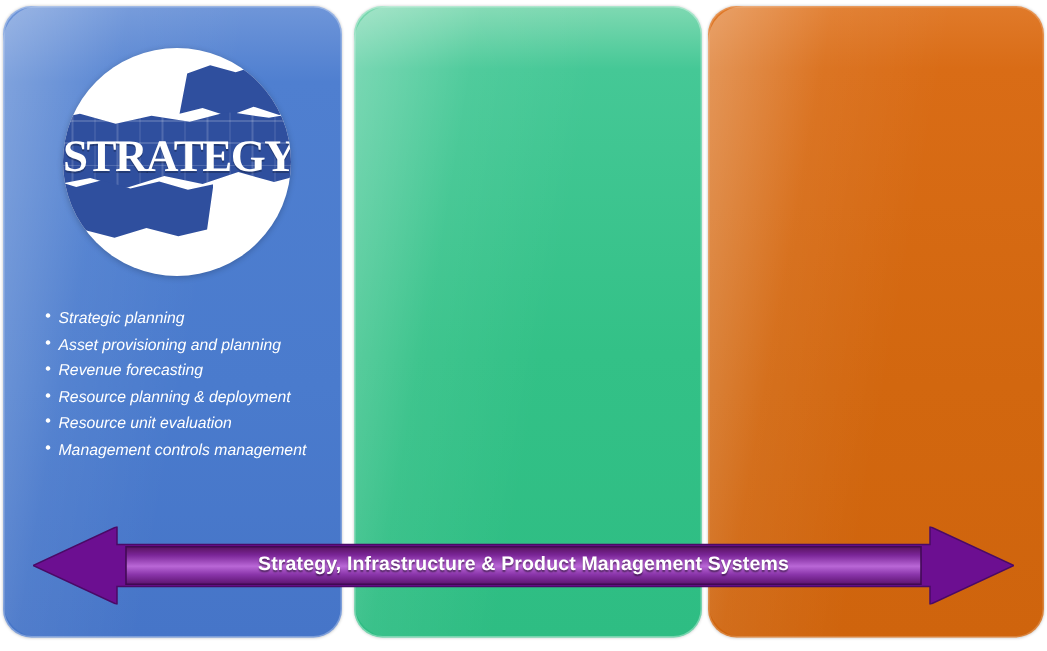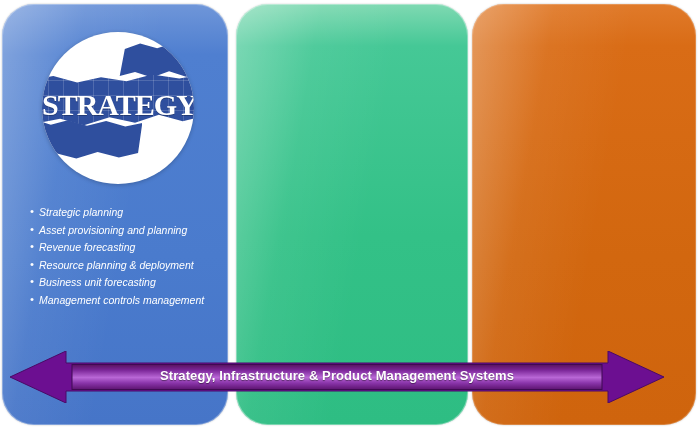--- a/index.html
+++ b/index.html
@@ -1,21 +1,21 @@
 <!DOCTYPE html>
 <html><head>
 <meta charset="utf-8">
 <style>
   html,body{margin:0;padding:0;background:#ffffff;}
   body{width:698px;height:434px;overflow:hidden;
        font-family:"Liberation Sans","DejaVu Sans",sans-serif;}
   .stage{position:relative;width:698px;height:434px;background:#ffffff;}
 
   
-  .panel{position:absolute;top:4px;height:421px;border-radius:32px;overflow:hidden;}
+  .panel{position:absolute;top:4px;height:421px;border-radius:19px;overflow:hidden;}
   .panel .sheen{position:absolute;inset:0;border-radius:24px;pointer-events:none;
                 background:linear-gradient(100deg,rgba(255,255,255,.30) 0%,rgba(255,255,255,.06) 28%,rgba(255,255,255,0) 55%);}
   #panel-strategy{left:2px;width:226px;
       background:linear-gradient(180deg,#6f96d9 0%,#4f7fd0 12%,#4a7bcd 60%,#4675c8 100%);
       box-shadow:inset 0 0 0 1px rgba(255,255,255,.30), 0 0 2px rgba(0,0,0,.25);}
   #panel-infrastructure{left:236px;width:232px;
       background:linear-gradient(180deg,#7fd9b2 0%,#45c896 10%,#33c187 55%,#2ebd83 100%);
       box-shadow:inset 0 0 0 1px rgba(255,255,255,.35), 0 0 2px rgba(0,0,0,.2);}
   #panel-product{left:472px;width:224px;
       background:linear-gradient(180deg,#e07a2a 0%,#d96c16 10%,#d2670f 60%,#cf640d 100%);
@@ -46,21 +46,21 @@
   .ptitle{position:absolute;color:#ffffff;font-size:13px;line-height:15px;font-weight:normal;}
   #title-strategy{left:28px;top:178px;width:190px;}
 
   .blist{position:absolute;margin:0;padding:0;list-style:none;color:#ffffff;
          font-size:10.5px;line-height:14.5px;font-style:italic;}
   #bullets-strategy{left:28px;top:201px;width:196px;}
   .blist li{position:relative;padding-left:9px;margin:0 0 3px 0;}
   .blist li:before{content:"\2022";position:absolute;left:0;top:-1px;font-size:11px;}
 
   
-  #arrow-banner{position:absolute;left:10px;top:351px;width:654px;height:52px;}
+  #arrow-banner{position:absolute;left:22px;top:351px;width:654px;height:52px;}
   .arrow-svg{position:absolute;inset:0;}
   .arrow-label{position:absolute;left:0;right:0;top:17px;text-align:center;
      color:#ffffff;font-size:13px;font-weight:bold;letter-spacing:.1px;
      text-shadow:0 1px 1px rgba(0,0,0,.45);}
 </style>
 </head>
 <body>
 
 <div class="stage">
 
@@ -73,21 +73,21 @@
       <div class="puz-band2"></div>
       <div class="puz-word">STRATEGY</div>
     </div>
 
 
     <ul class="blist" id="bullets-strategy">
       <li>Strategic planning</li>
       <li>Asset provisioning and planning</li>
       <li>Revenue forecasting</li>
       <li>Resource planning &amp; deployment</li>
-      <li>Business unit forecasting</li>
+      <li>Resource unit evaluation</li>
       <li>Management controls management</li>
     </ul>
   </div>
 
   <div class="panel" id="panel-infrastructure">
     <div class="sheen"></div>
 
   </div>
 
   <div class="panel" id="panel-product">

